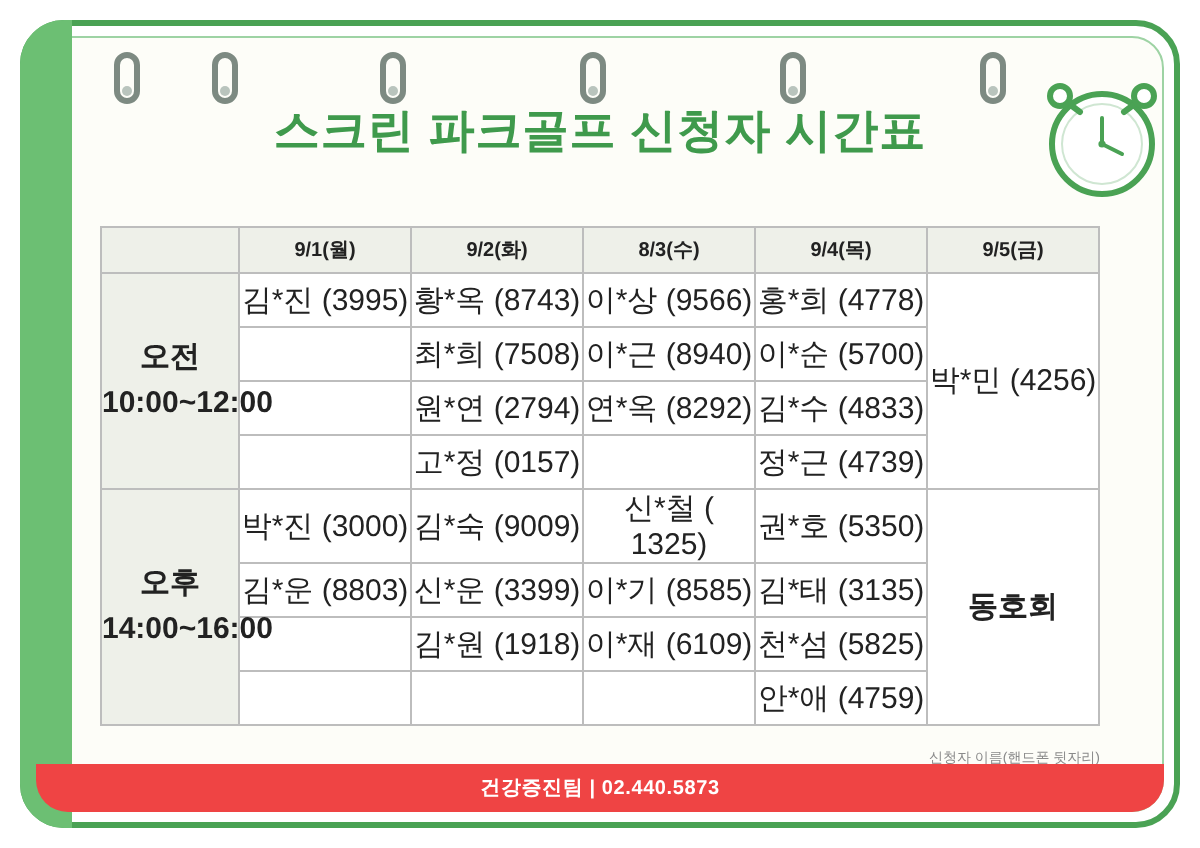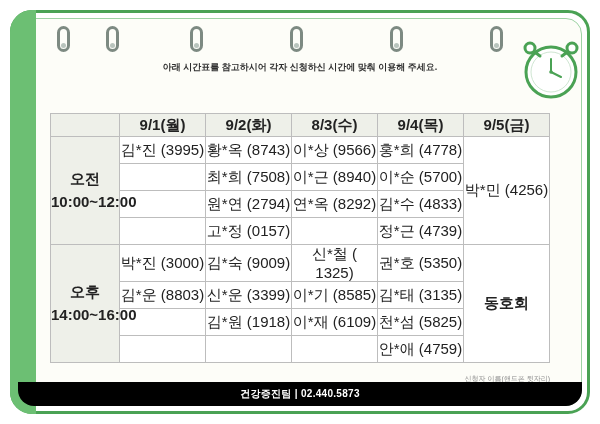--- a/index.html
+++ b/index.html
@@ -136,21 +136,21 @@
     color: #222222;
     text-align: center;
     vertical-align: middle;
     height: 26px;
     padding: 0;
   }
   table.schedule thead th {
     background: #eef0e9;
     font-weight: bold;
     height: 22px;
-    font-size: 15px;
+    font-size: 10px;
   }
   th.corner {
     width: 68px;
     background: #eef0e9;
   }
   td.period {
     width: 68px;
     background: #eef0e9;
     font-weight: bold;
     font-size: 9px;
@@ -174,21 +174,21 @@
     z-index: 4;
   }
 
   
   .bottom-bar {
     position: absolute;
     left: 18px;
     bottom: 18px;
     width: 564px;
     height: 24px;
-    background: #000000;
+    background: #ef4444;
     border-bottom-left-radius: 16px;
     border-bottom-right-radius: 16px;
     color: #ffffff;
     font-size: 10px;
     font-weight: bold;
     display: flex;
     align-items: center;
     justify-content: center;
     letter-spacing: 0.3px;
     z-index: 5;
@@ -230,21 +230,21 @@
       <path d="M50 12 L42 18" stroke="#4aa254" stroke-width="3" stroke-linecap="round"></path>
       <circle cx="10" cy="10" r="5" fill="#ffffff" stroke="#4aa254" stroke-width="3"></circle>
       <circle cx="52" cy="10" r="5" fill="#ffffff" stroke="#4aa254" stroke-width="3"></circle>
       <line x1="31" y1="34" x2="31" y2="21" stroke="#4aa254" stroke-width="2" stroke-linecap="round"></line>
       <line x1="31" y1="34" x2="41" y2="39" stroke="#4aa254" stroke-width="2" stroke-linecap="round"></line>
       <circle cx="31" cy="34" r="1.8" fill="#4aa254"></circle>
     </svg>
   </div>
 
   <div class="header">
-    <div class="subtitle">아래 시간표를 참고하시어 각자 신청하신 시간에 맞춰 이용해 주세요.</div>
+    <div class="title">스크린 파크골프 신청자 시간표</div>
   </div>
 
   <div class="table-wrap">
     <table class="schedule">
       <thead>
         <tr>
           <th class="corner"></th>
           <th>9/1(월)</th>
           <th>9/2(화)</th>
           <th>8/3(수)</th>

